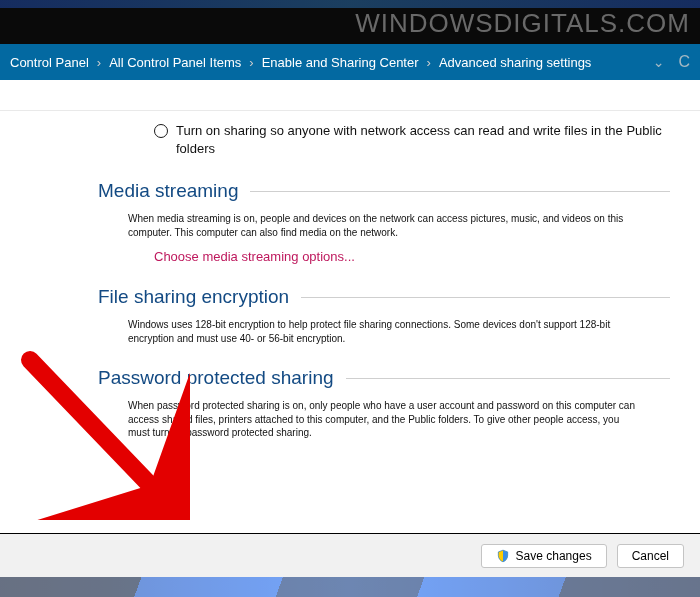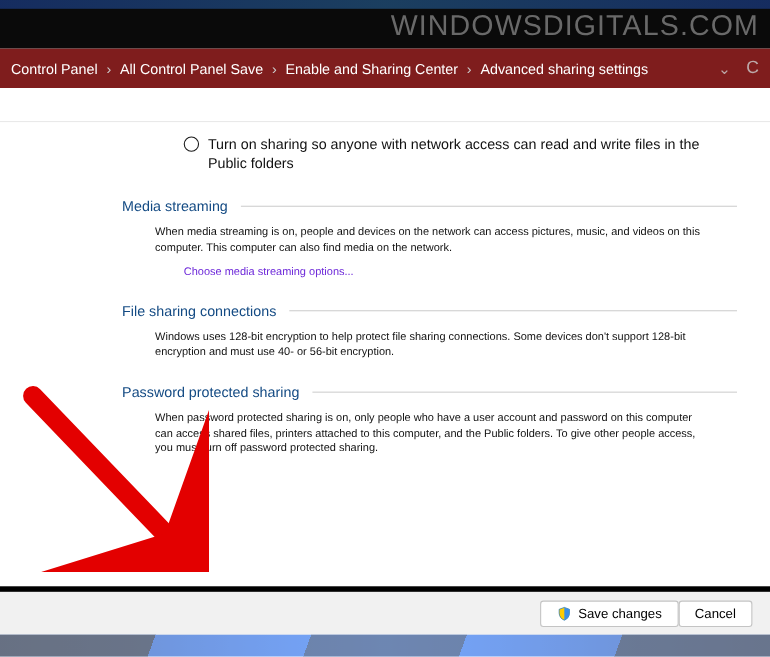--- a/index.html
+++ b/index.html
@@ -33,21 +33,21 @@
     font-size: 26px;
     letter-spacing: 1px;
     color:#7a7a7a;
     text-transform: uppercase;
     opacity:.85;
     text-align:right;
   }
 
   
   .breadcrumb-bar {
-    background:#7f1d1d;
+    background:#0369a1;
     color:#fff;
     height:36px;
     display:flex;
     align-items:center;
     padding:0 10px;
     font-size:13px;
     gap:8px;
   }
   .breadcrumb-bar .crumb { white-space:nowrap; }
   .breadcrumb-bar .sep { color:#ccc; }
@@ -58,21 +58,21 @@
     gap:14px;
     color:#ccc;
     font-size:14px;
   }
   .breadcrumb-bar .tail span { opacity:.8; }
 
   hr.thin { border:0; border-top:1px solid #e9e9e9; margin:0; }
 
   
   .content {
-    padding: 10px 30px 0 33px;
+    padding: 10px 30px 0 20px;
     height: 442px;
     overflow:hidden;
     position:relative;
   }
 
   .radio-row {
     display:flex;
     align-items:flex-start;
     gap:8px;
     padding:1px 0 1px 134px;
@@ -95,50 +95,51 @@
     background:#0067c0; border-radius:50%;
   }
   .radio-row .txt { flex:1; }
 
   .section-heading {
     display:flex;
     align-items:center;
     gap:12px;
     margin:22px 0 10px 78px;
     color:#134a83;
-    font-size:13px;
+    font-size:19px;
   }
   .section-heading .line{
     flex:1; height:1px; background:#cfcfcf;
   }
 
   .desc {
     margin:4px 30px 10px 108px;
     font-size:10px;
     color:#111;
     line-height:1.35;
   }
 
   a.link {
-    color:#6d28d9;
+    color:#be185d;
     text-decoration:none;
     display:block;
     margin:6px 0 4px 134px;
-    font-size:10px;
+    font-size:13px;
   }
 
   
   .footer {
     position:absolute; left:0; right:0; bottom:20px;
     height:44px;
     background:#f1f1f1;
-    border-top:5px solid #000000;
+    border-top:1px solid #000000;
     display:flex;
     align-items:center;
     justify-content:flex-end;
+    gap:10px;
     padding:0 16px;
   }
   .btn {
     background:#fff;
     border:1px solid #c4c4c4;
     border-radius:3px;
     padding:4px 14px;
     font-size:12px;
     font-family:inherit;
     display:flex;
@@ -174,21 +175,21 @@
 </head>
 <body>
 
 <div class="top-strip">
   <div class="watermark">WindowsDigitals.com</div>
 </div>
 
 <div class="breadcrumb-bar">
   <span class="crumb">Control Panel</span>
   <span class="sep">›</span>
-  <span class="crumb">All Control Panel Save</span>
+  <span class="crumb">All Control Panel Items</span>
   <span class="sep">›</span>
   <span class="crumb">Enable and Sharing Center</span>
   <span class="sep">›</span>
   <span class="crumb">Advanced sharing settings</span>
   <div class="tail">
     <span>⌄</span>
     <span style="font-size:16px;">C</span>
   </div>
 </div>
 
@@ -202,21 +203,21 @@
   </div>
 
   <div class="section-heading">
     <span>Media streaming</span>
     <span class="line"></span>
   </div>
   <div class="desc">When media streaming is on, people and devices on the network can access pictures, music, and videos on this computer. This computer can also find media on the network.</div>
   <a class="link" href="#">Choose media streaming options...</a>
 
   <div class="section-heading">
-    <span>File sharing connections</span>
+    <span>File sharing encryption</span>
     <span class="line"></span>
   </div>
   <div class="desc">Windows uses 128-bit encryption to help protect file sharing connections. Some devices don't support 128-bit encryption and must use 40- or 56-bit encryption.</div>
 
   <div class="section-heading">
     <span>Password protected sharing</span>
     <span class="line"></span>
   </div>
   <div class="desc">When password protected sharing is on, only people who have a user account and password on this computer can access shared files, printers attached to this computer, and the Public folders. To give other people access, you must turn off password protected sharing.</div>
 

